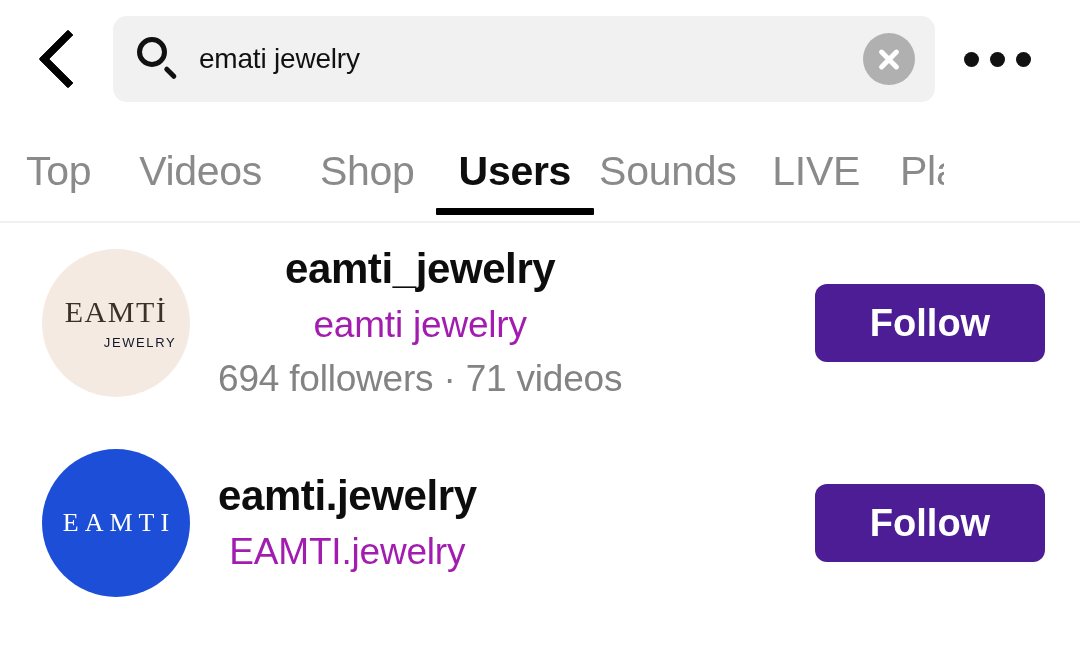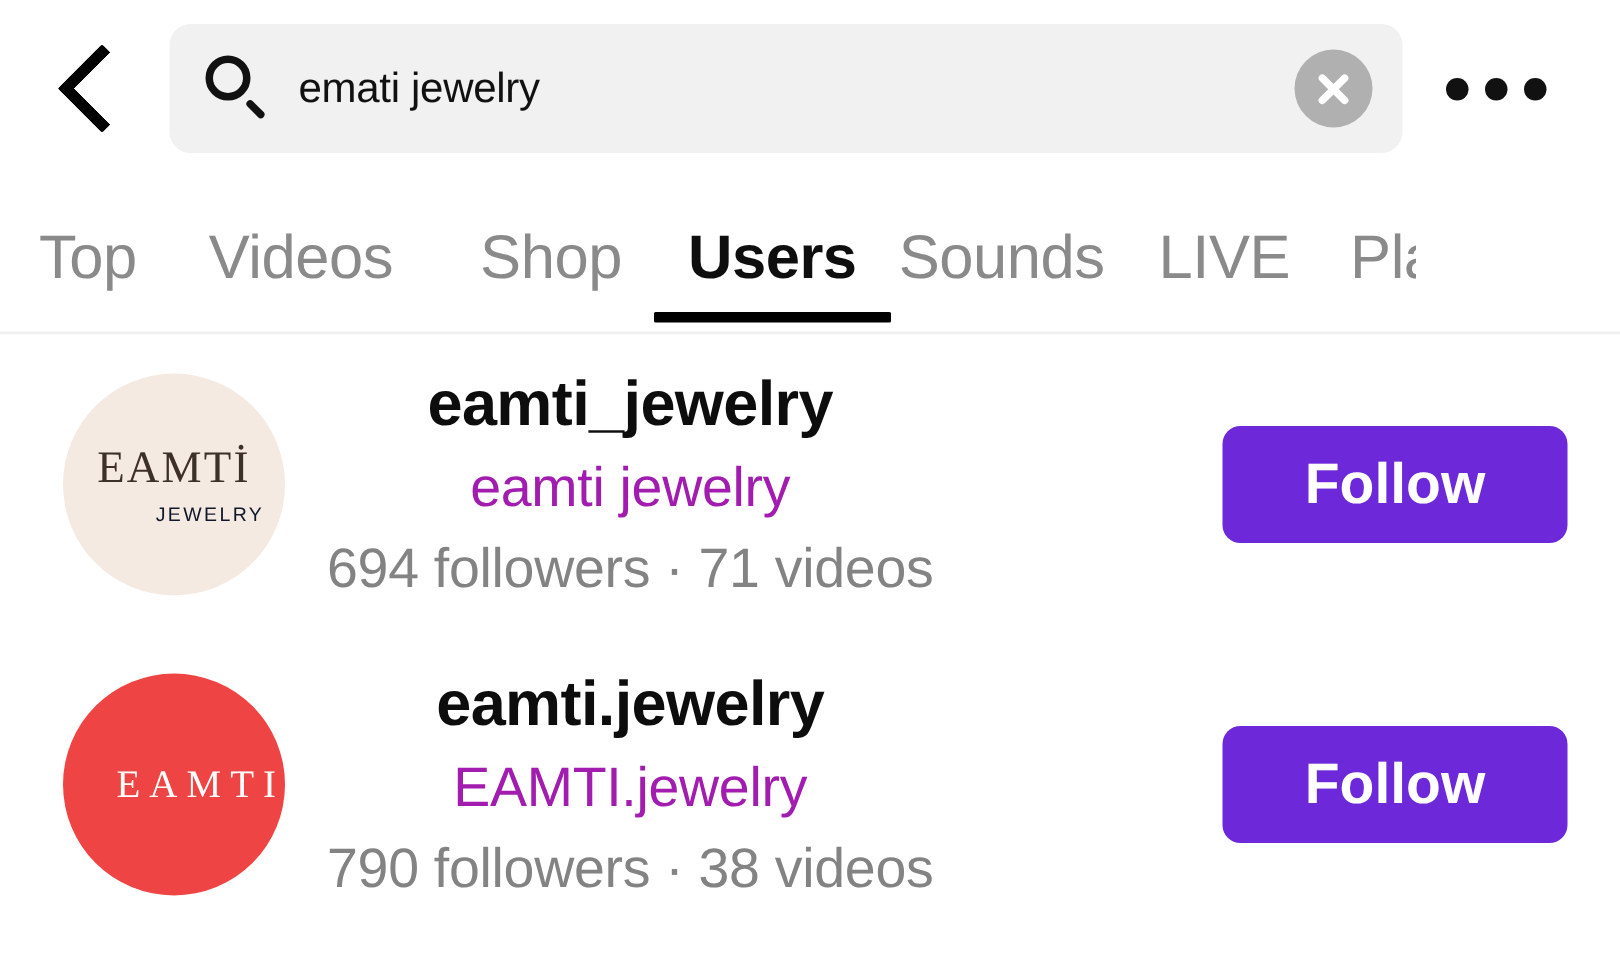--- a/index.html
+++ b/index.html
@@ -221,22 +221,21 @@
     letter-spacing: 1.5px;
   }
   .avatar.cream .av-sub {
     font-size: 13px;
     color: #0f172a;
     letter-spacing: 1.6px;
     margin-top: 9px;
     margin-left: 48px;
   }
   .avatar.mint {
-    background: #ef4444;
-    align-items: flex-end;
+    background: #1d4ed8;
   }
   .avatar.mint .av-main {
     font-size: 26px;
     color: #ffffff;
     letter-spacing: 6px;
     padding-left: 6px;
   }
 
   .meta {
     margin-left: 28px;
@@ -269,21 +268,21 @@
 
   .follow-btn {
     position: absolute;
     right: 35px;
     top: 50%;
     transform: translateY(-50%);
     width: 230px;
     height: 78px;
     border: none;
     border-radius: 12px;
-    background: #6d28d9;
+    background: #4c1d95;
     color: #ffffff;
     font-size: 38px;
     font-family: "Liberation Sans", sans-serif;
     font-weight: bold;
     display: flex;
     align-items: center;
     justify-content: center;
     cursor: pointer;
     padding: 13px;
   }
@@ -374,18 +373,17 @@
   </div>
 
   <div class="result-row">
     <div class="avatar mint">
       <span class="av-main">EAMTI</span>
       <span class="av-sub"></span>
     </div>
     <div class="meta">
       <span class="uname">eamti.jewelry</span>
       <span class="nick">EAMTI.jewelry</span>
-      <span class="stats">790 followers · 38 videos</span>
     </div>
     <button class="follow-btn">Follow</button>
   </div>
 
 </div>
 
 </body></html>

